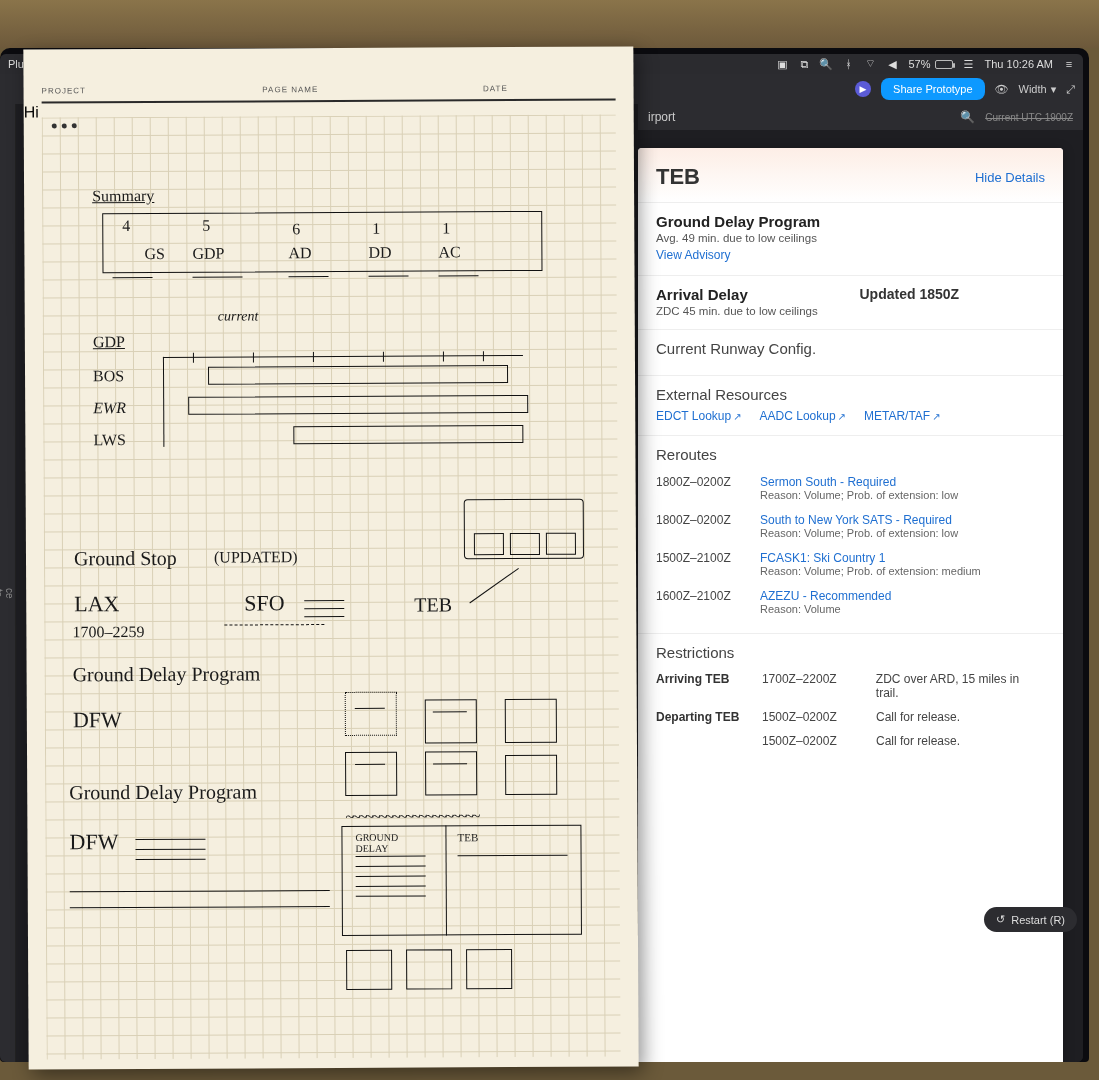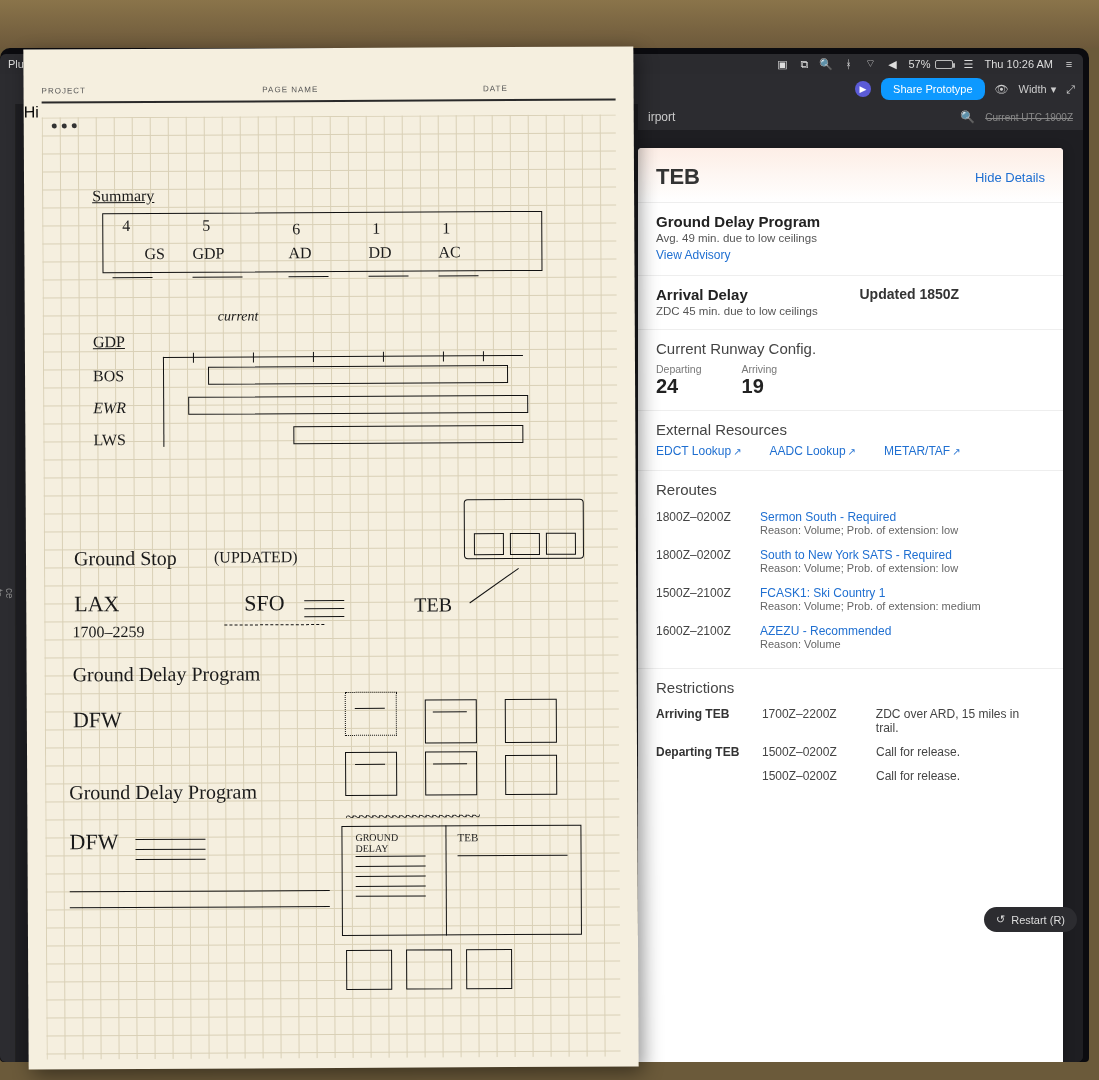--- a/index.html
+++ b/index.html
@@ -54,21 +54,21 @@
   .col{ flex:1;}
   .title{ font-size:15px; font-weight:700; color:#222;}
   .sub{ font-size:11.5px; color:#555; margin-top:2px;}
   .link{ color:#1f6fd1; font-size:12px; margin-top:4px; display:inline-block;}
   .time{ font-size:14px; font-weight:600; color:#333;}
   .scope{ font-size:11.5px; color:#555;}
   .sect-title{ font-size:15px; font-weight:400; color:#444; margin-bottom:6px;}
   .rwy{ display:flex; gap:40px; margin-top:4px;}
   .rwy .lbl{ font-size:10.5px; color:#777;}
   .rwy .val{ font-size:20px; font-weight:600; color:#222;}
-  .links-row{ display:flex; gap:28px;}
+  .links-row{ display:flex; gap:18px;}
   .ext{ color:#1f6fd1; font-size:12px;}
   .ext .arrow{ font-size:10px; margin-left:2px;}
   .reroute{ display:flex; gap:14px; font-size:12px; padding:6px 0;}
   .reroute .t{ color:#444; min-width:90px;}
   .reroute .d .name{ color:#1f6fd1;}
   .reroute .d .reason{ color:#666; font-size:11px;}
   .restr{ display:flex; gap:14px; font-size:12px; padding:5px 0;}
   .restr .lab{ width:92px; color:#333; font-weight:600;}
   .restr .t{ width:100px; color:#444;}
   .restr .txt{ color:#444;}
@@ -169,30 +169,20 @@
                   <div class="sub">ZDC 45 min. due to low ceilings</div>
                 </div>
                 <div class="col">
                     <div class="time">Updated 1850Z</div>
                   </div>
               </div>
             </div>
 
             <div class="section">
               <div class="sect-title">Current Runway Config.</div>
-              <div class="rwy">
-                <div>
-                    <div class="lbl">Departing</div>
-                    <div class="val">24</div>
-                  </div>
-                <div>
-                    <div class="lbl">Arriving</div>
-                    <div class="val">19</div>
-                  </div>
-              </div>
             </div>
 
             <div class="section">
               <div class="sect-title">External Resources</div>
               <div class="links-row">
                 <span class="ext"><span>EDCT Lookup</span><span class="arrow">↗</span></span>
                 <span class="ext"><span>AADC Lookup</span><span class="arrow">↗</span></span>
                 <span class="ext"><span>METAR/TAF</span><span class="arrow">↗</span></span>
               </div>
             </div>

